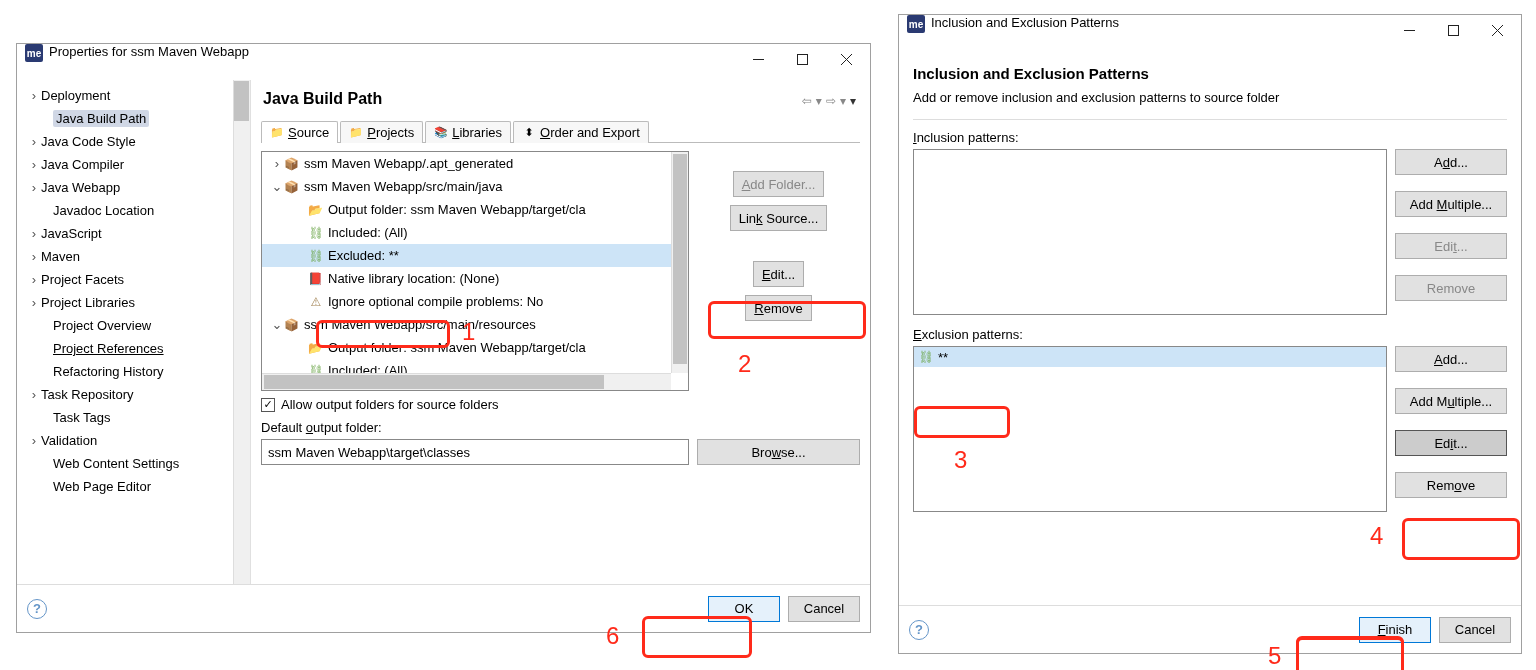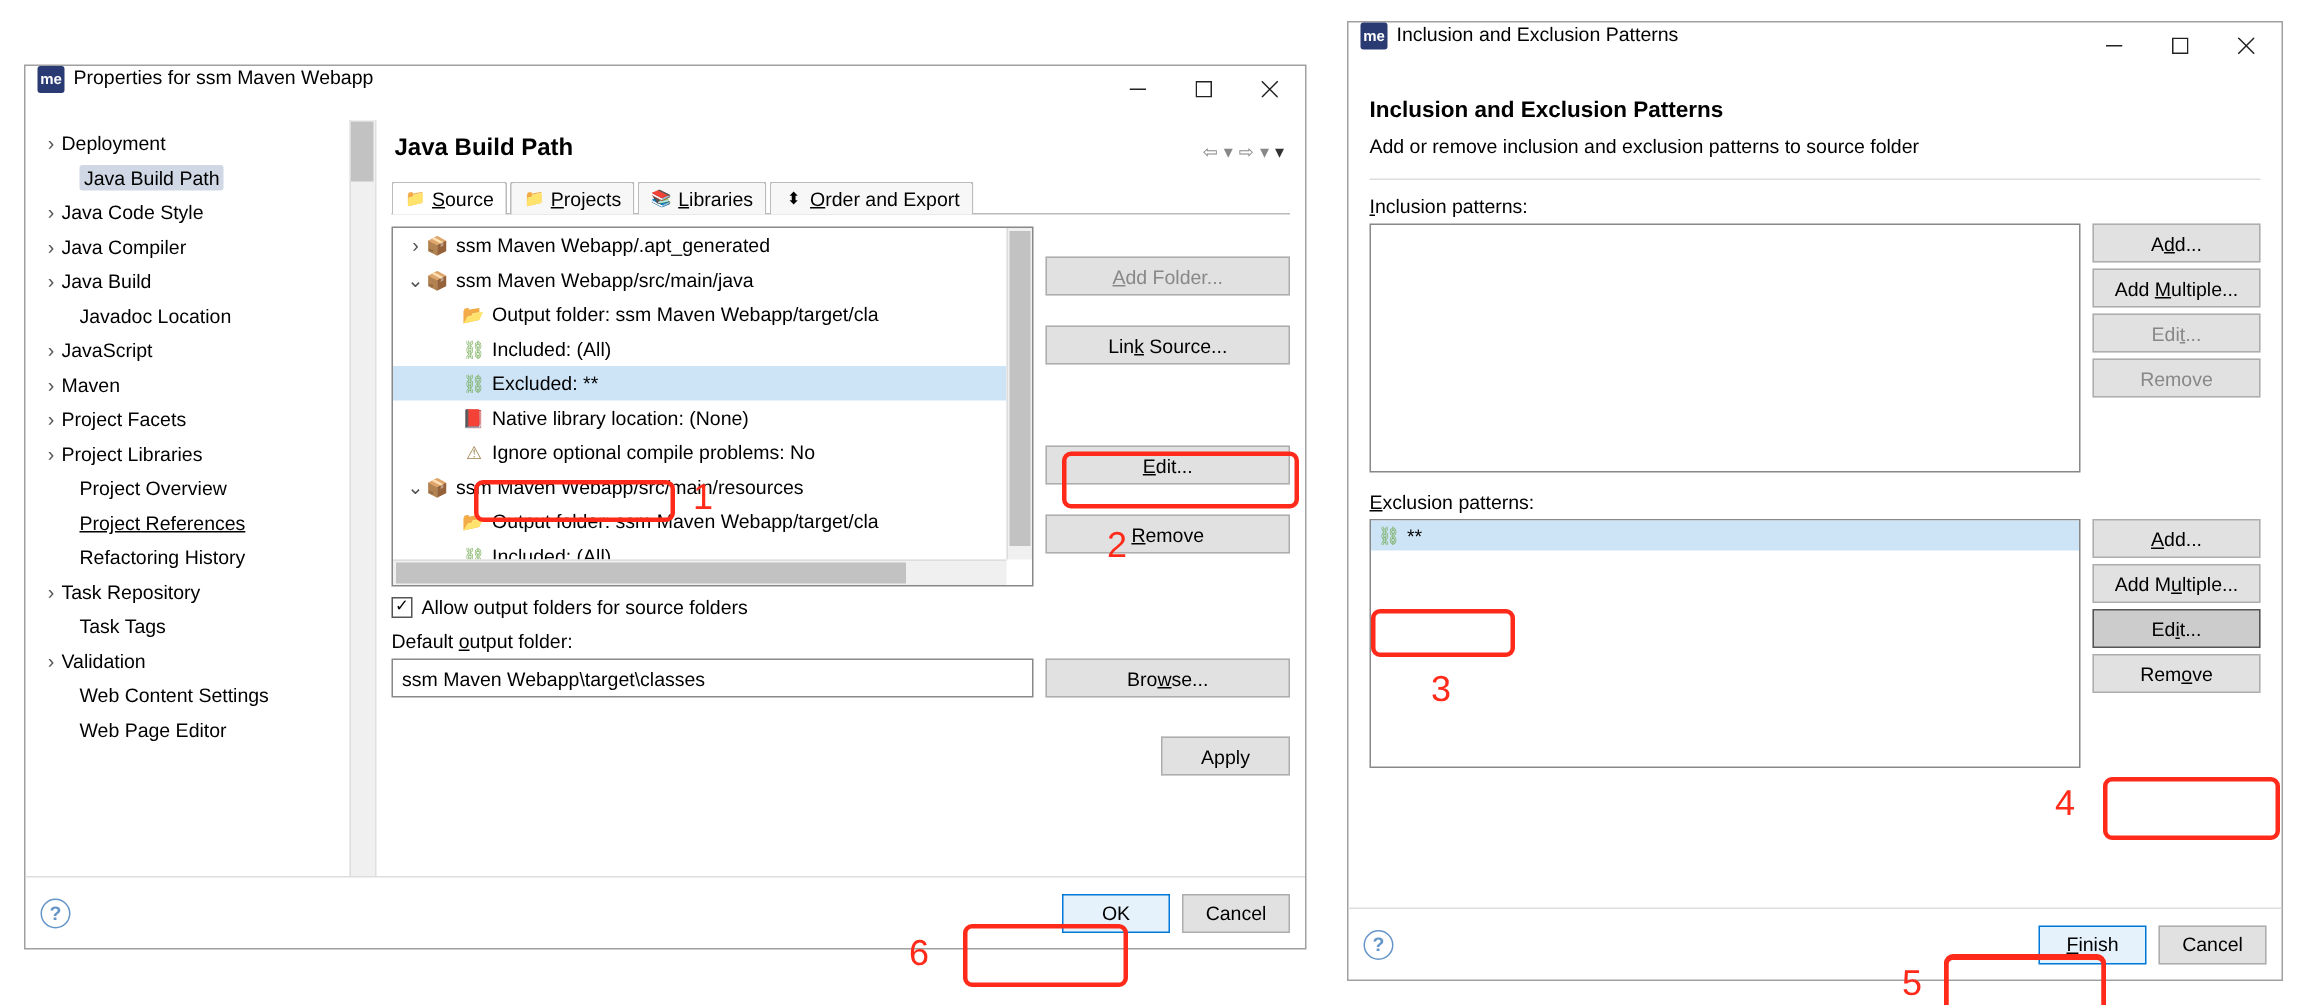--- a/index.html
+++ b/index.html
@@ -40,21 +40,21 @@
   .src-row.sel { background:#cde4f7; }
   .ico { width:16px; height:16px; margin-right:4px; display:inline-flex; align-items:center; justify-content:center; font-size:12px; }
   .pkg-ico { color:#b08000; }
   .out-ico { color:#c79b3a; }
   .filter-ico { color:#6ea74d; }
   .lib-ico { color:#a08050; }
   .src-vscroll { position:absolute; top:0; right:0; bottom:17px; width:17px; background:#f0f0f0; border-left:1px solid #ddd; }
   .src-vscroll .vthumb { position:absolute; left:1px; right:1px; top:2px; height:210px; background:#c2c2c2; }
   .src-hscroll { position:absolute; left:0; right:17px; bottom:0; height:17px; background:#f0f0f0; border-top:1px solid #ddd; }
   .src-hscroll .hthumb { position:absolute; top:1px; bottom:1px; left:2px; width:340px; background:#c2c2c2; }
-  .btn-col { width:163px; display:flex; flex-direction:column; gap:20px; padding-top:0px; }
+  .btn-col { width:163px; display:flex; flex-direction:column; gap:8px; padding-top:0px;align-items:center; }
   .btn { height:26px; border:1px solid #adadad; background:#e1e1e1; display:flex; align-items:center; justify-content:center; padding:0 8px; }
   .btn.disabled { color:#888; }
   .btn .mn { text-decoration: underline; }
   .checkbox-row { display:flex; align-items:center; gap:6px; margin-top:6px; }
   .checkbox { width:14px; height:14px; border:1px solid #555; display:inline-flex; align-items:center; justify-content:center; font-size:11px; line-height:1; }
   .default-label { margin-top:8px; }
   .default-row { display:flex; gap:8px; margin-top:4px; }
   .default-input { flex:1; height:26px; border:1px solid #888; padding:0 6px; display:flex; align-items:center; }
   .apply-row { display:flex; justify-content:flex-end; margin-top:26px; }
   .footer { border-top:1px solid #ddd; height:48px; display:flex; align-items:center; padding:0 10px; }
@@ -64,21 +64,21 @@
   .ok-btn { border:1px solid #0078d7; background:#e5f1fb; }
   
   .d2-body { padding: 8px 14px 0 14px; flex:1; display:flex; flex-direction:column; }
   .d2-title { font-size:15px; font-weight:600; margin-top:6px; }
   .d2-sub { margin:8px 0 14px 0; }
   .pat-section { display:flex; gap:8px; }
   .pat-left { flex:1; display:flex; flex-direction:column; }
   .pat-list { border:1px solid #888; height:166px; background:#fff; position:relative; }
   .pat-item { display:flex; align-items:center; height:20px; padding-left:4px; }
   .pat-item.sel { background:#cde4f7; }
-  .btn-col2 { width:112px; display:flex; flex-direction:column; gap:4px; }
+  .btn-col2 { width:112px; display:flex; flex-direction:column; gap:16px; }
   .pressed { border:1px solid #555; background:#ccc; }
   
   .annot-box { position:absolute; border:3px solid #ff2a1a; border-radius:6px; pointer-events:none; }
   .annot-num { position:absolute; color:#ff2a1a; font-size:24px; font-weight:400; pointer-events:none; }
   .mn { text-decoration: underline; }
 </style>
 </head>
 <body>
 
 <div class="window" style="left:16px; top:43px; width:855px; height:590px;">
@@ -117,21 +117,21 @@
             <div class="tree-row">
               <span class="chev">›</span>
               <span>Java Code Style</span>
             </div>
             <div class="tree-row">
               <span class="chev">›</span>
               <span>Java Compiler</span>
             </div>
             <div class="tree-row">
               <span class="chev">›</span>
-              <span>Java Build</span>
+              <span>Java Webapp</span>
             </div>
             <div class="tree-row">
               <span class="chev blank" style="visibility: hidden;">›</span>
               <span style="margin-left: 12px;">Javadoc Location</span>
             </div>
             <div class="tree-row">
               <span class="chev">›</span>
               <span>JavaScript</span>
             </div>
             <div class="tree-row">
@@ -300,25 +300,20 @@
       </div>
       <div class="default-label"><span>Default <span class="mn">o</span>utput folder:</span></div>
       <div class="default-row">
         <div class="default-input">
             <span>ssm Maven Webapp\target\classes</span>
           </div>
         <div class="btn" style="width:163px">
             <span>Bro<span class="mn">w</span>se...</span>
           </div>
       </div>
-      <div class="apply-row">
-        <div class="btn" style="width:86px">
-            <span>Apply</span>
-          </div>
-      </div>
     </div>
   </div>
   <div class="footer">
     <div class="help-circle">?</div>
     <div class="footer-spacer"></div>
     <div class="btn ok-btn" style="margin-right:8px">
         <span>OK</span>
       </div>
     <div class="btn">
         <span>Cancel</span>

